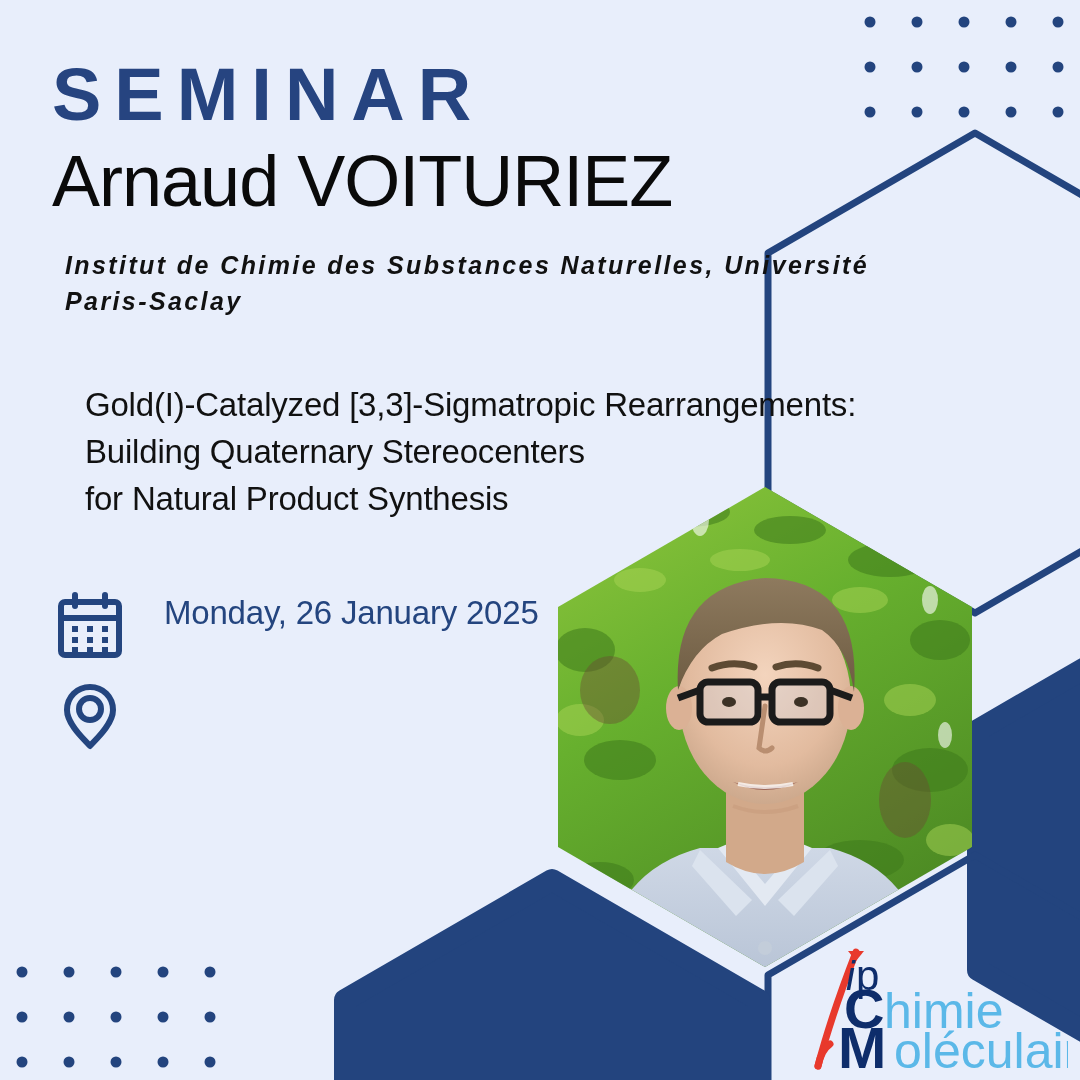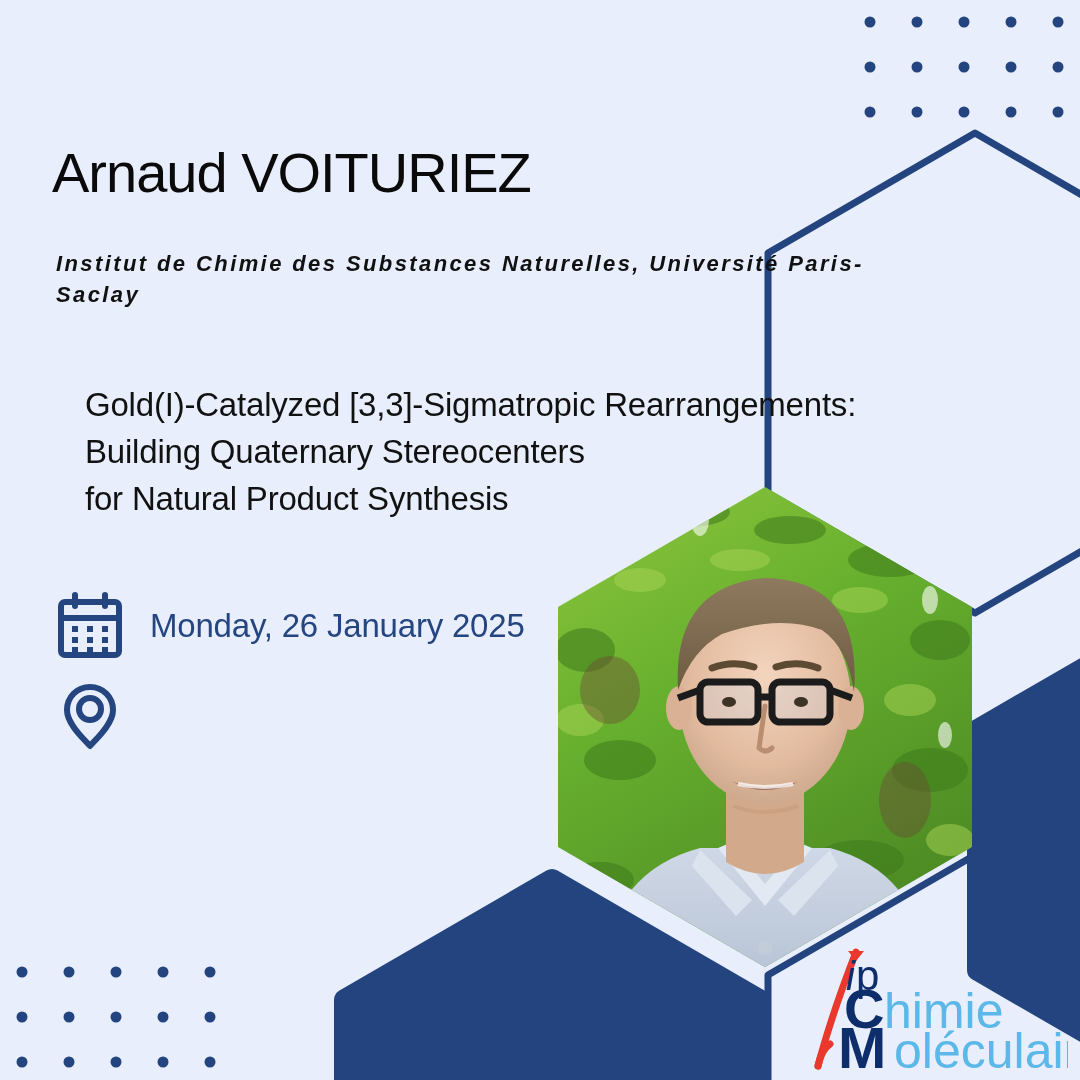--- a/index.html
+++ b/index.html
@@ -21,50 +21,50 @@
   .kicker{
     position:absolute;left:52px;top:58px;
     font-size:74px;font-weight:bold;
     letter-spacing:13px;
     color:#264480;
     line-height:1;
     white-space:nowrap;
   }
   .speaker{
     position:absolute;left:52px;top:144px;
-    font-size:56px;font-weight:400;
+    font-size:72px;font-weight:400;
     color:#0a0a0a;
     line-height:1.05;
     letter-spacing:-1px;
     white-space:nowrap;
   }
   .affil{
-    position:absolute;left:56px;top:248px;
-    font-size:22px;font-weight:bold;font-style:italic;
+    position:absolute;left:65px;top:248px;
+    font-size:25px;font-weight:bold;font-style:italic;
     letter-spacing:2.4px;
     color:#111;
     line-height:1.42;
     width:830px;
   }
 
   .talk-wrap{
     position:absolute;left:52px;top:382px;
     display:flex;gap:26px;align-items:flex-start;
   }
   .talk-bar{
     width:7px;border-radius:4px;background:#23447e;flex:0 0 auto;
   }
   .talk-title{
     font-size:33px;color:#111;line-height:1.42;font-weight:400;
     white-space:pre-line;letter-spacing:-0.2px;
   }
 
   
   .info{position:absolute;left:56px;top:592px;}
-  .row{display:flex;align-items:center;gap:26px;margin-bottom:22px;}
+  .row{display:flex;gap:40px;margin-bottom:22px;}
   .row .ico{flex:0 0 auto;width:68px;height:68px;display:block;}
   .row .txt{
     font-size:33px;color:#24457f;line-height:1.28;font-weight:400;
     letter-spacing:-0.2px;white-space:pre-line;
   }
 
   
   .logo{position:absolute;left:812px;top:944px;width:256px;height:130px;}
 </style>
 </head>
@@ -211,20 +211,21 @@
 
       <path d="M733 782 Q765 798 798 782 Q765 792 733 782 Z" fill="#9e6a5c"></path>
       <path d="M738 784 Q765 790 793 784" stroke="#ffffff" stroke-width="4" fill="none" opacity="0.75"></path>
 
       <path d="M733 806 Q765 818 798 806" stroke="#c79a7c" stroke-width="4" fill="none" opacity="0.55"></path>
     </g>
   </svg>
 
   <div class="content">
 
+    <div class="kicker">SEMINAR</div>
 
     <div class="speaker">Arnaud VOITURIEZ</div>
 
     <div class="affil">Institut de Chimie des Substances Naturelles, Université Paris-Saclay</div>
 
     <div class="talk-wrap">
       <div class="talk-bar"></div>
       <div class="talk-title">Gold(I)-Catalyzed [3,3]-Sigmatropic Rearrangements:
 Building Quaternary Stereocenters
 for Natural Product Synthesis</div>

